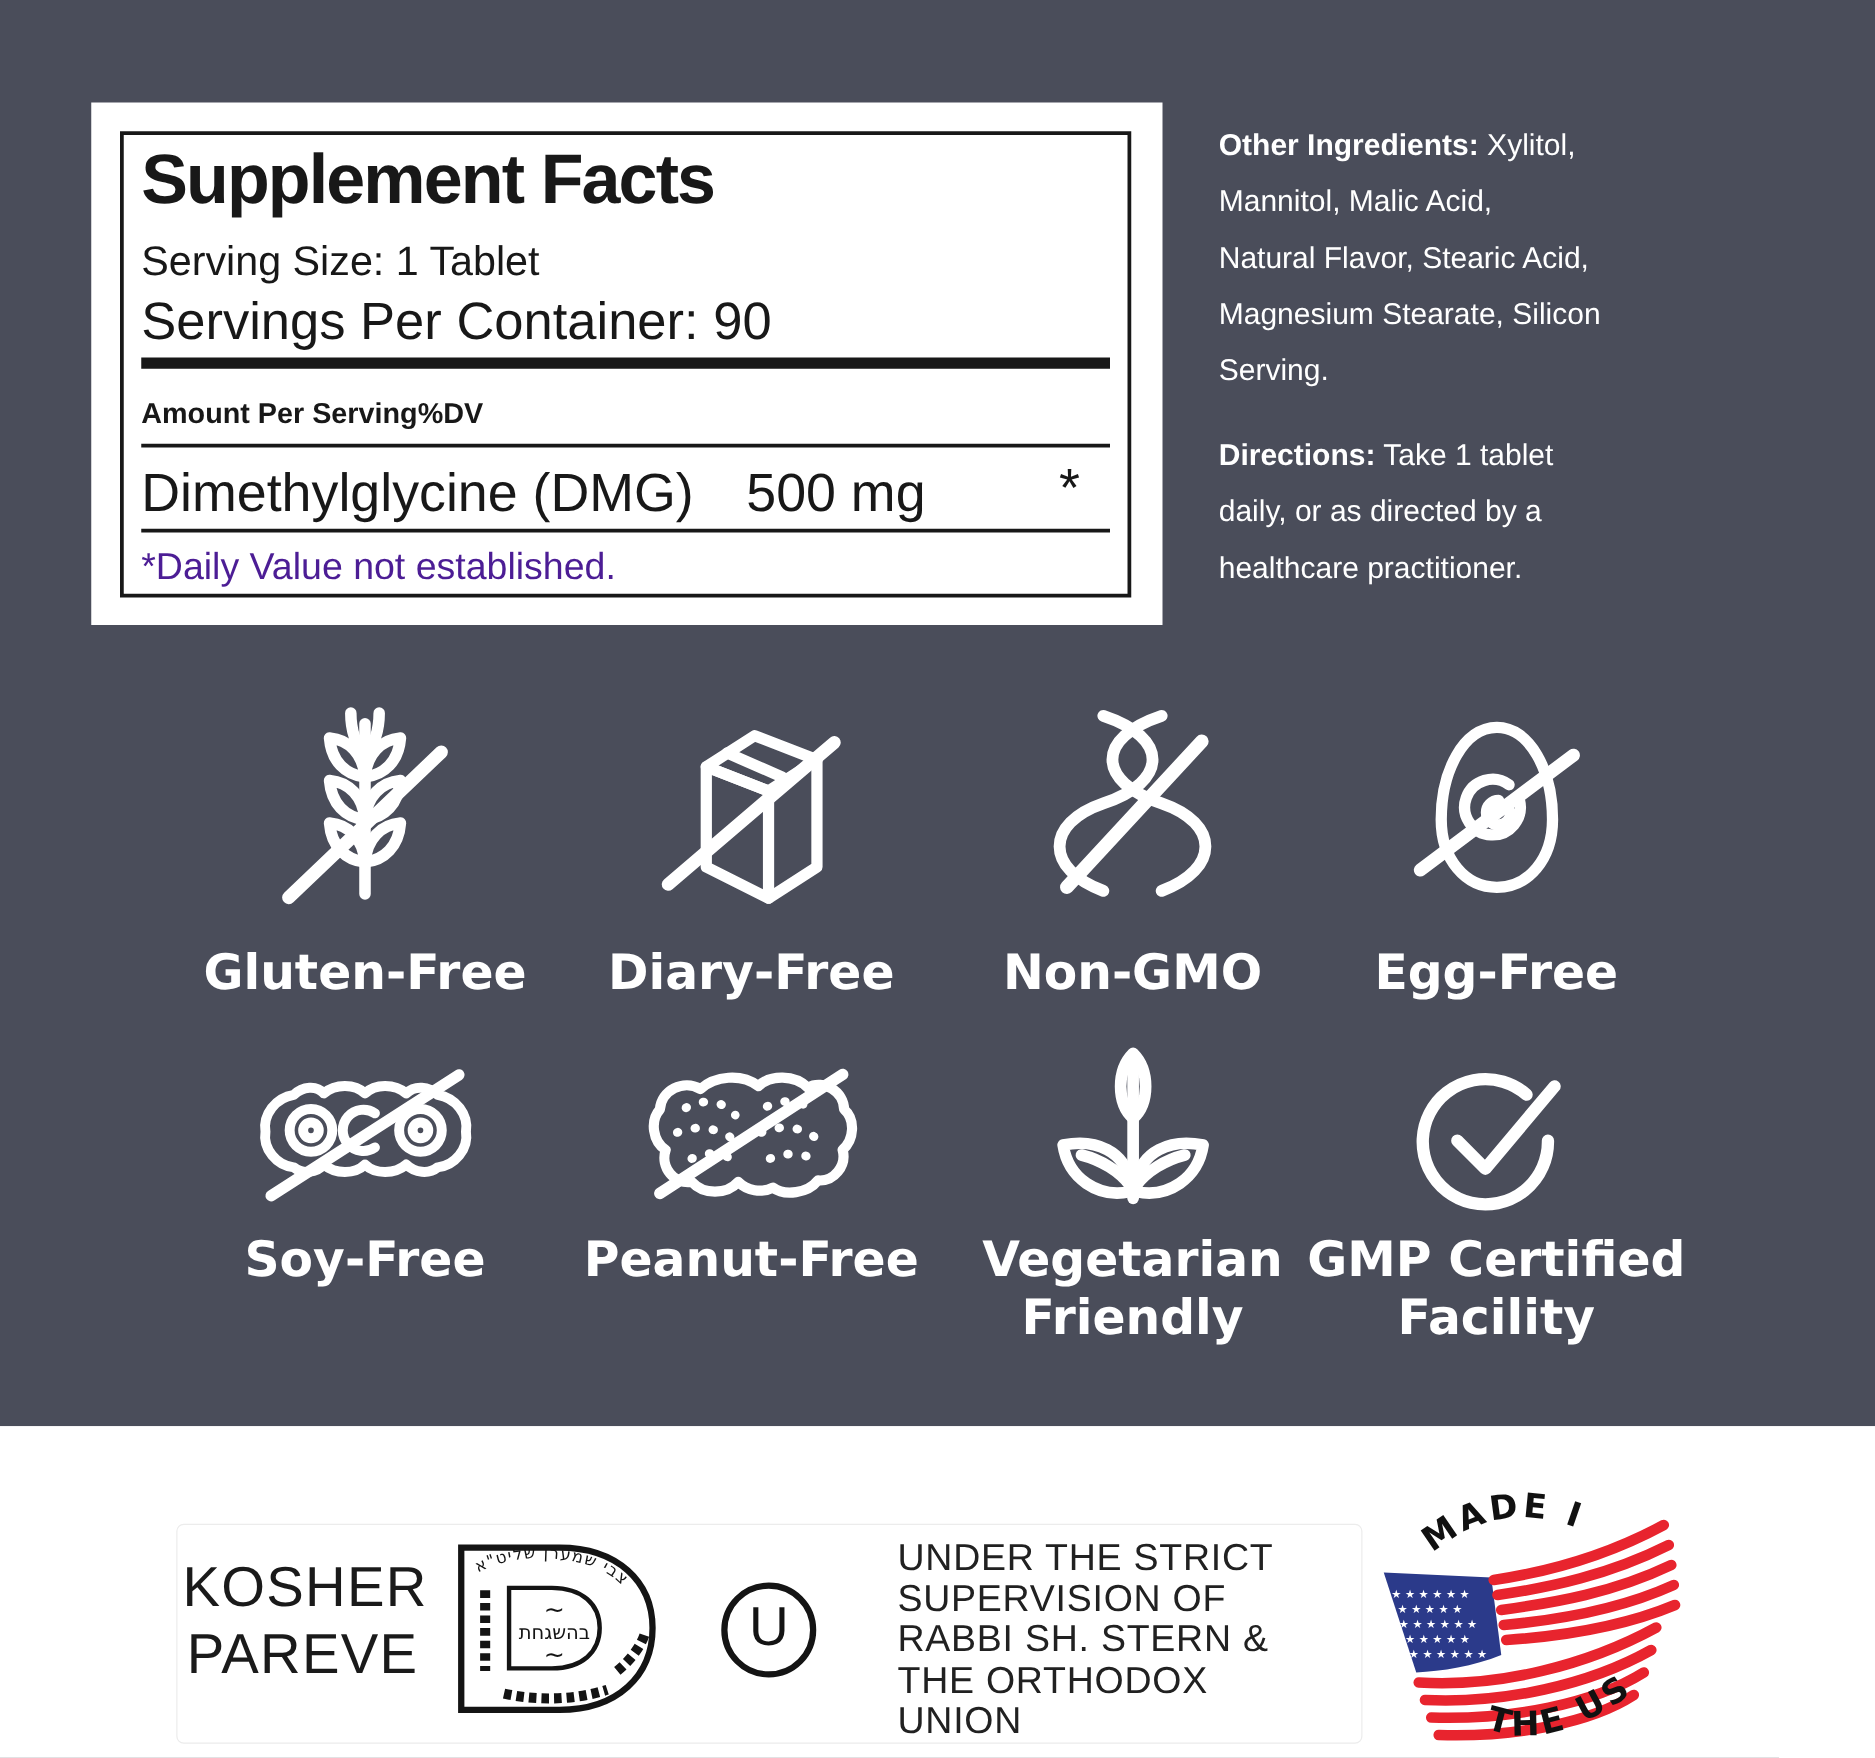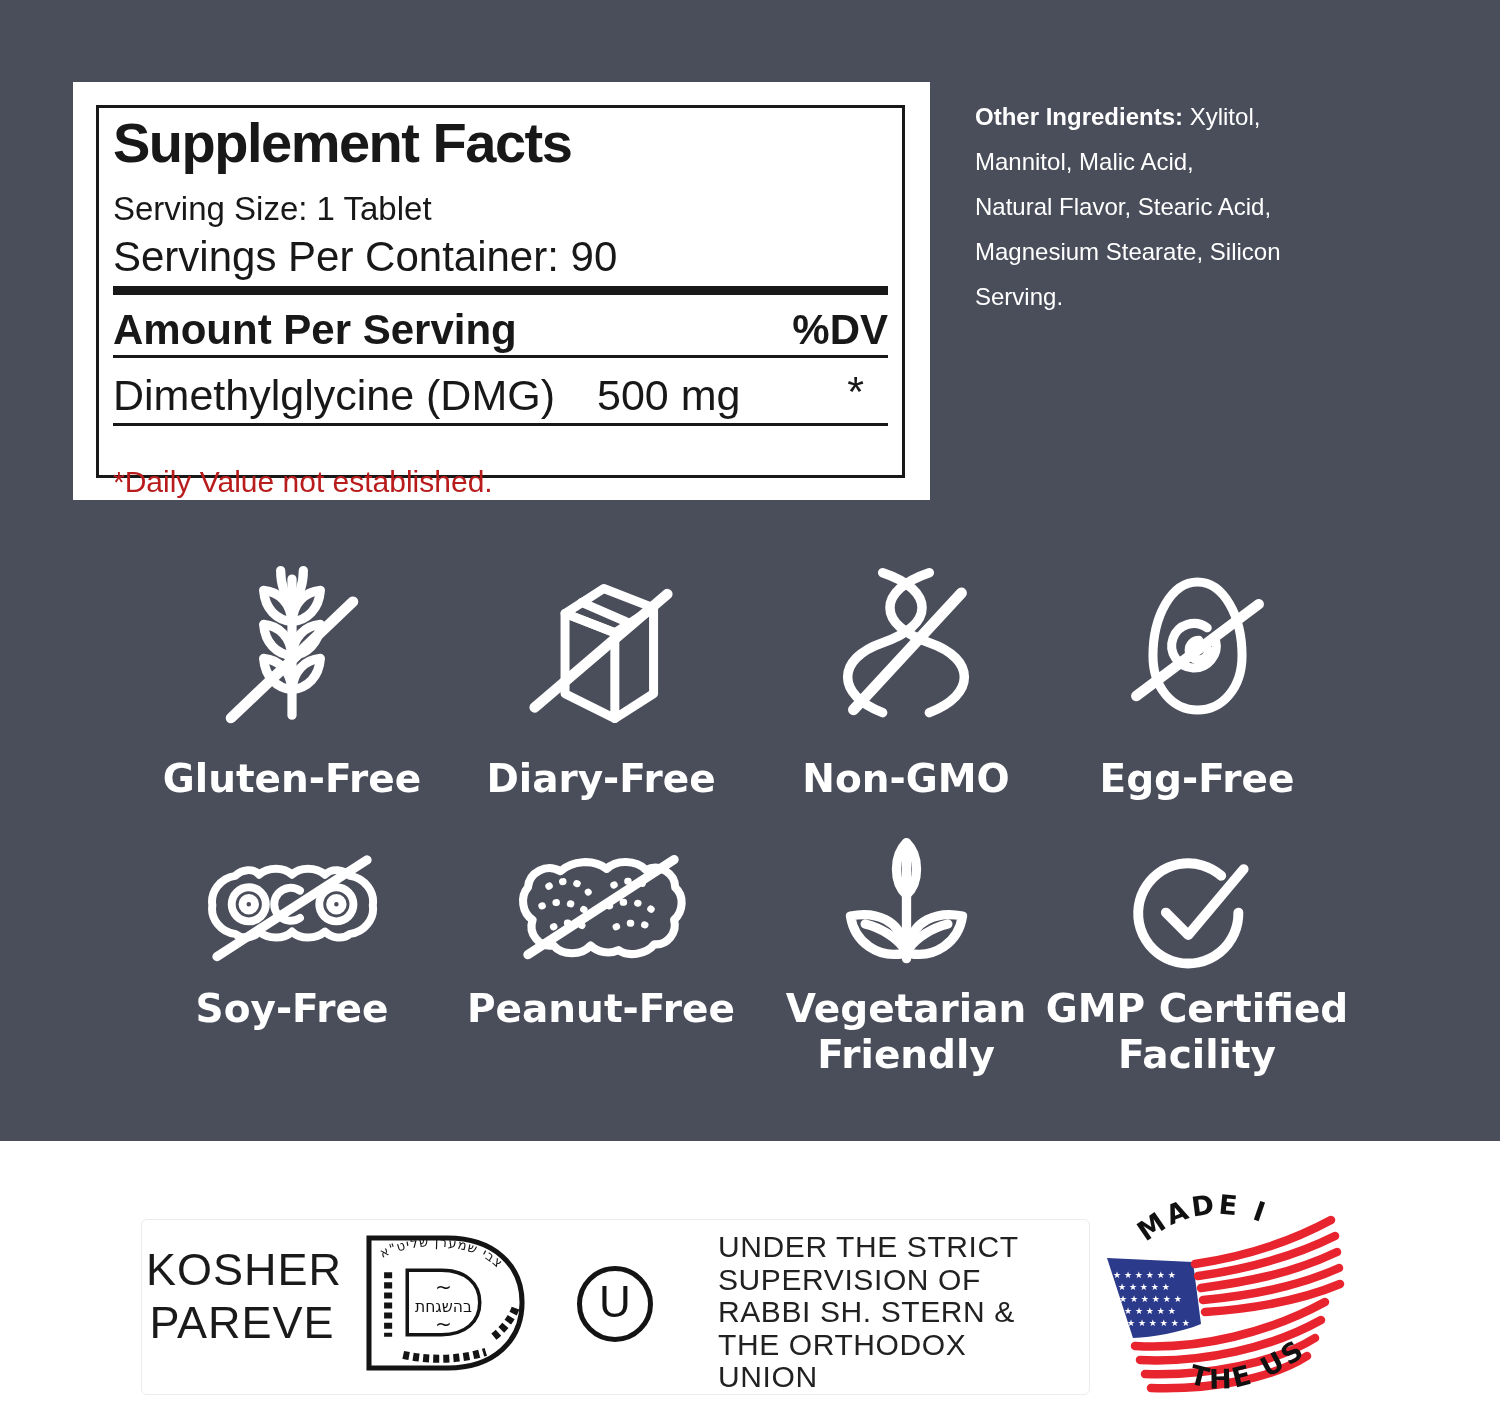--- a/index.html
+++ b/index.html
@@ -10,28 +10,28 @@
   
   .dark{left:0;top:0;width:1500px;height:1141px;background:#4a4d5a;}
 
   
   .facts{left:73px;top:82px;width:857px;height:418px;background:#ffffff;}
   .facts-inner{position:absolute;left:23px;top:23px;width:803px;height:367px;border:3px solid #181818;}
   .sf-title{position:absolute;left:14px;top:2px;font-size:56px;font-weight:700;letter-spacing:-1.5px;color:#181818;white-space:nowrap;}
   .sf-ss{position:absolute;left:14px;top:82px;font-size:33px;color:#181818;white-space:nowrap;}
   .sf-spc{position:absolute;left:14px;top:125px;font-size:42px;color:#181818;white-space:nowrap;}
   .sf-bar{position:absolute;left:14px;right:14px;top:178px;height:9px;background:#181818;}
-  .sf-amount-row{position:absolute;left:14px;right:14px;top:198px;display:flex;justify-content:space-between;
-                 font-size:42px;font-weight:700;color:#181818;}
+  .sf-amount-row{position:absolute;left:14px;right:14px;top:209px;display:flex;
+                 font-size:23px;font-weight:700;color:#181818;}
   .sf-line1{position:absolute;left:14px;right:14px;top:247px;height:3px;background:#181818;}
   .sf-ing-row{position:absolute;left:14px;right:14px;top:263px;height:44px;font-size:43px;color:#181818;}
   .sf-ing-amount{position:absolute;left:484px;top:0;}
   .sf-ing-dv{position:absolute;right:24px;top:-4px;}
   .sf-line2{position:absolute;left:14px;right:14px;top:315px;height:3px;background:#181818;}
-  .sf-foot{position:absolute;left:14px;top:329px;font-size:30px;color:#b91c1c;white-space:nowrap;margin-top:28px;}
+  .sf-foot{position:absolute;left:14px;top:329px;font-size:30px;color:#4c1d95;white-space:nowrap;}
 
   
   .rightcol-line{font-size:24px;line-height:45px;color:#ffffff;white-space:nowrap;}
   .rightcol-line b{font-weight:700;}
   .oi{left:975px;top:94px;}
   .dir{left:975px;top:342px;}
 
   
   .badge{position:absolute;width:320px;text-align:center;}
   .bicon{display:flex;align-items:center;justify-content:center;}
@@ -83,20 +83,27 @@
   </div>
 
   <div class="abs oi">
     <div class="rightcol-line">
       <b>Other Ingredients:</b><span> Xylitol,</span>
     </div>
     <div class="rightcol-line">Mannitol, Malic Acid,</div>
     <div class="rightcol-line">Natural Flavor, Stearic Acid,</div>
     <div class="rightcol-line">Magnesium Stearate, Silicon</div>
     <div class="rightcol-line">Serving.</div>
+  </div>
+  <div class="abs dir">
+    <div class="rightcol-line">
+      <b>Directions:</b><span> Take 1 tablet</span>
+    </div>
+    <div class="rightcol-line">daily, or as directed by a</div>
+    <div class="rightcol-line">healthcare practitioner.</div>
   </div>
 
   <div class="badge" style="left:132px;top:548px;">
     <div class="bicon bicon-r1">
       <svg width="156" height="185" viewBox="0 0 110 130" class="icon-stroke" stroke-width="6.5">
         <path d="M55,16 L55,112"></path>
         <path d="M55,34 C50,28 47,20 47,10"></path>
         <path d="M55,34 C60,28 63,20 63,10"></path>
         <path d="M55,46 C44,45 36,37 35,24 C46,25 54,33 55,46 Z"></path>
         <path d="M55,46 C66,45 74,37 75,24 C64,25 56,33 55,46 Z"></path>

